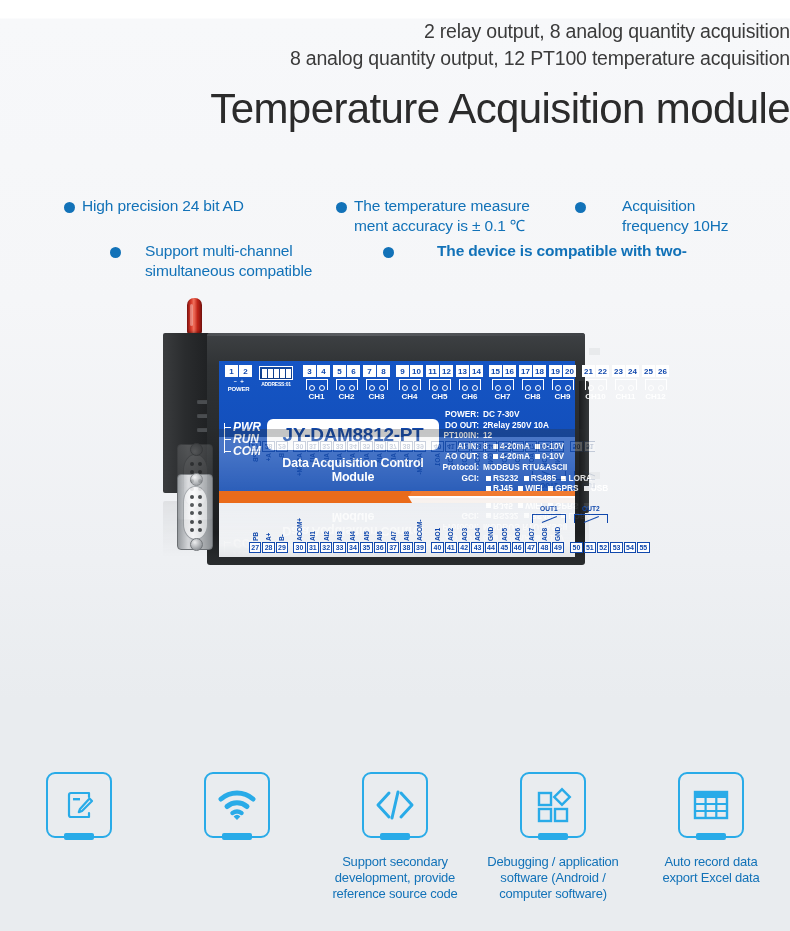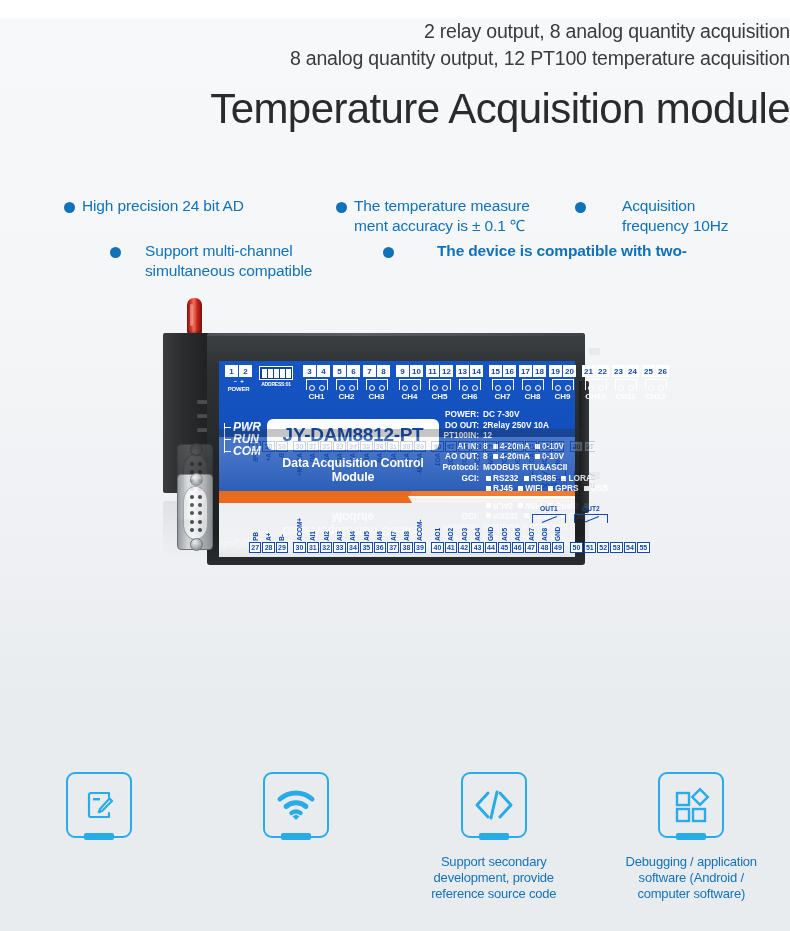--- a/index.html
+++ b/index.html
@@ -1209,16 +1209,27 @@
           <rect x="6" y="7" width="12" height="12" fill="none" stroke="#29abe8" stroke-width="2.4"></rect>
           <rect x="6" y="23" width="12" height="12" fill="none" stroke="#29abe8" stroke-width="2.4"></rect>
           <rect x="22" y="23" width="12" height="12" fill="none" stroke="#29abe8" stroke-width="2.4"></rect>
           <rect x="23.5" y="5.5" width="11" height="11" fill="none" stroke="#29abe8" stroke-width="2.4" transform="rotate(45 29 11)"></rect>
         </svg>
         <span class="tab"></span>
       </div>
       <div class="flabel">Debugging / application software (Android / computer software)</div>
     </div>
 
+    <div class="fcell">
+      <div class="fbox">
+        <svg width="40" height="34" viewBox="0 0 40 34">
+          <rect x="4" y="4" width="32" height="26" fill="none" stroke="#29abe8" stroke-width="2.4"></rect>
+          <rect x="4" y="4" width="32" height="6" fill="#29abe8"></rect>
+          <path d="M4 16 H36 M4 23 H36 M14.6 10 V30 M25.3 10 V30" fill="none" stroke="#29abe8" stroke-width="2.2"></path>
+        </svg>
+        <span class="tab"></span>
+      </div>
+      <div class="flabel fl-narrow">Auto record data export Excel data</div>
+    </div>
 
   </div>
 
 </div>
 
 </body></html>

